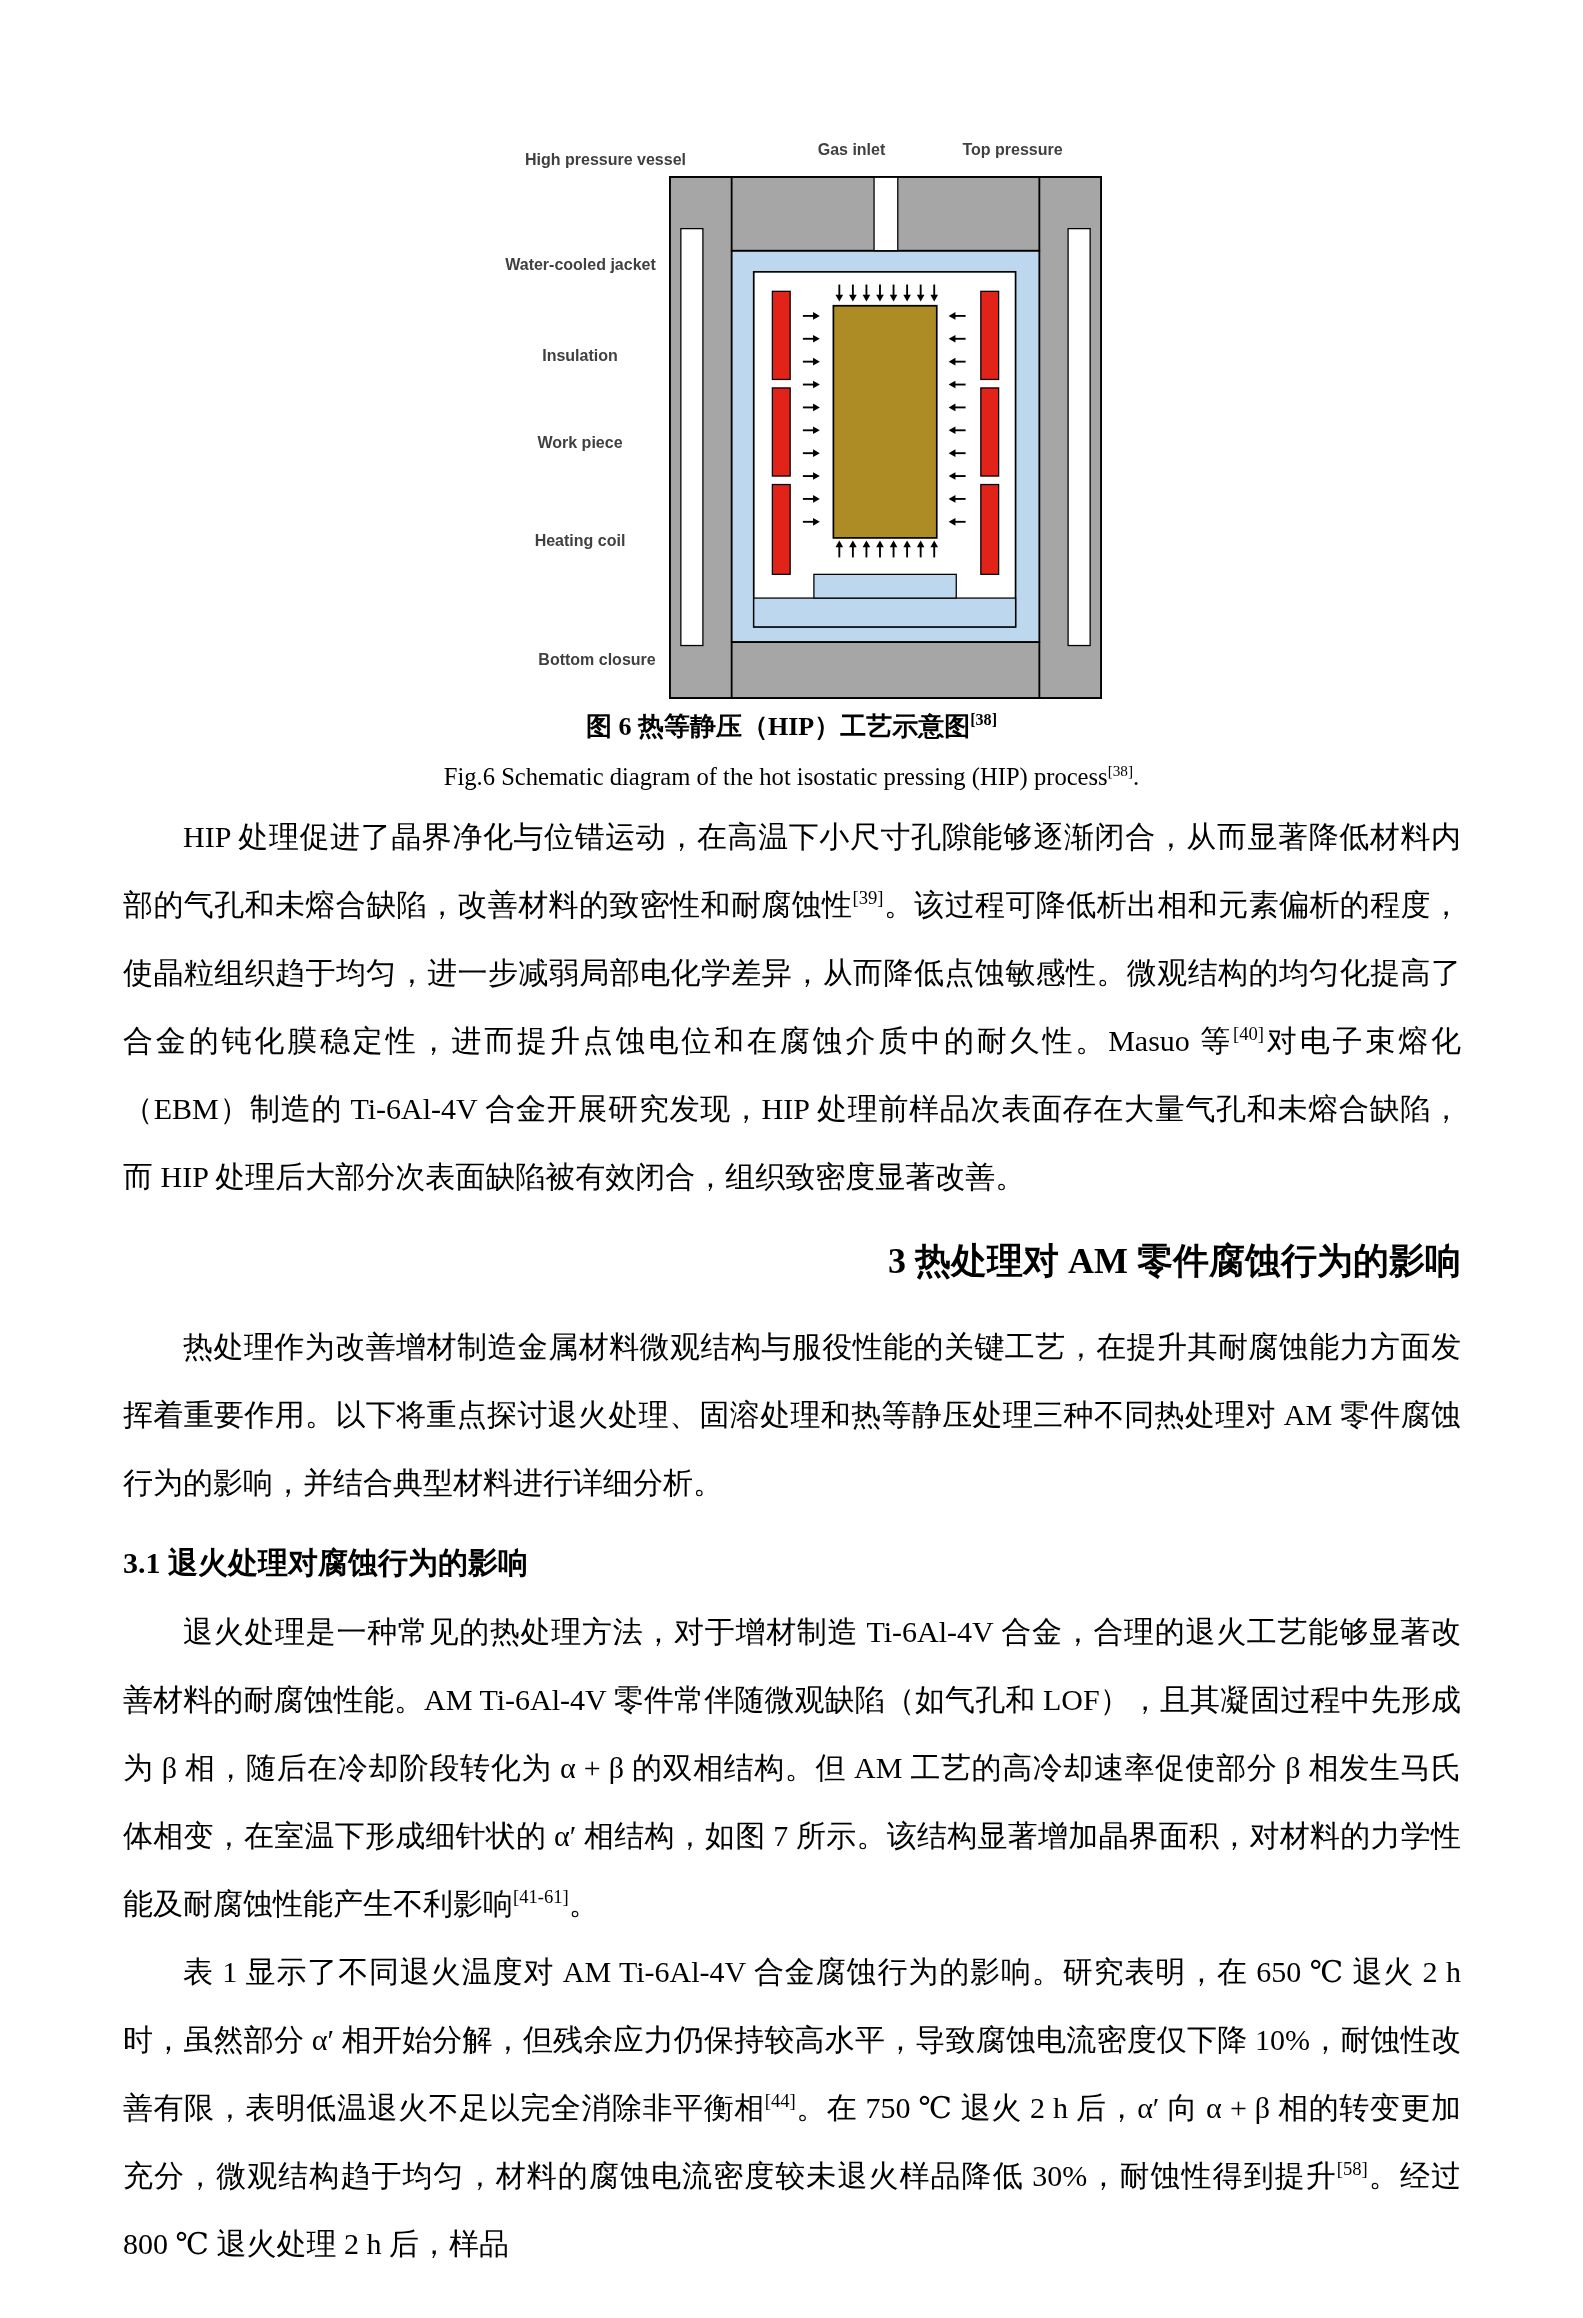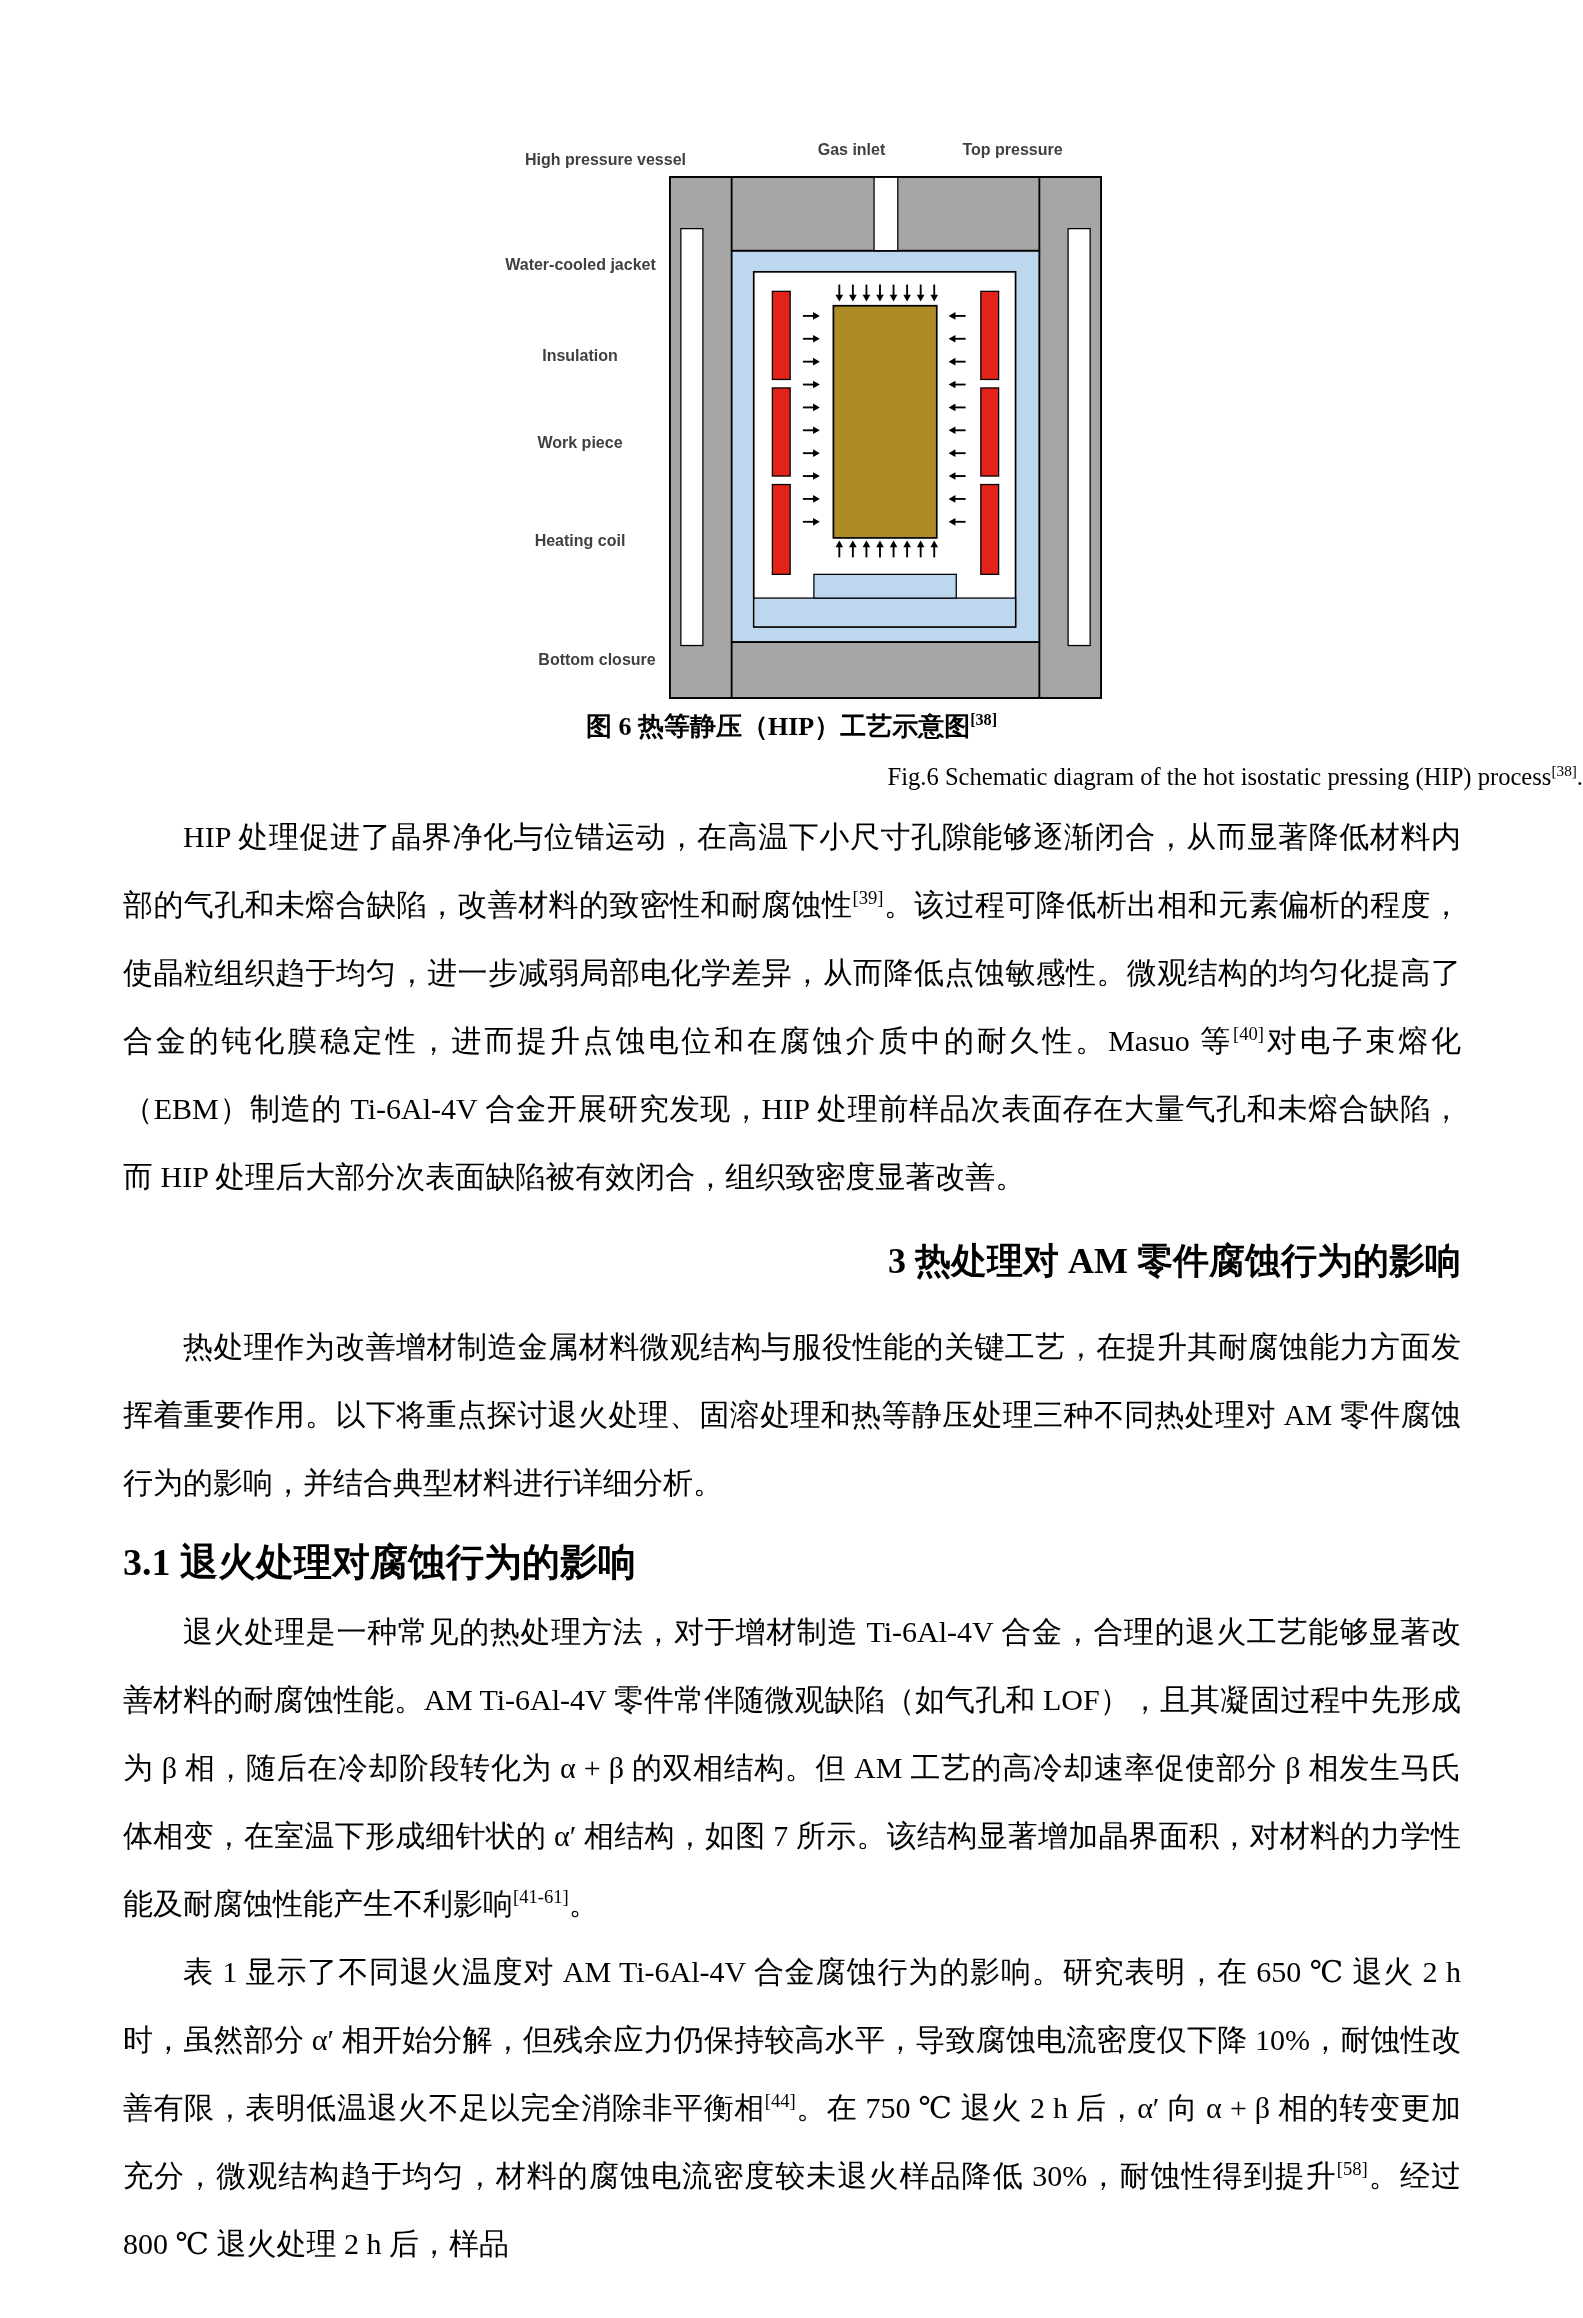--- a/index.html
+++ b/index.html
@@ -22,34 +22,34 @@
     color: #404040;
   }
   .diagram-svg { position: absolute; left: 669px; top: 176px; }
 
   .caption-zh {
     position: absolute; top: 708px; left: 0; width: 100%;
     text-align: center; font-weight: bold; font-size: 26px; line-height: 37px;
   }
   .caption-en {
     position: absolute; top: 759px; left: 0; width: 100%;
-    text-align: right; font-size: 24.6px; line-height: 36px;
+    text-align: center; font-size: 24.6px; line-height: 36px;
   }
 
   .content {
     position: absolute; left: 123px; top: 803px; width: 1338px;
     font-size: 30px; line-height: 68px; text-align: justify;
   }
   .content p { text-indent: 2em; margin: 0; }
   h2.sec {
     font-size: 36px; line-height: 53px; font-weight: bold;
     margin: 24px 0 25.4px; text-align: right; text-indent: 0;
   }
   h3.subsec {
-    font-size: 38px; line-height: 47px; font-weight: bold;
+    font-size: 30px; line-height: 47px; font-weight: bold;
     margin: 22px 0 12px; text-align: left; text-indent: 0;
   }
   sup { font-size: 0.62em; line-height: 0; }
 </style>
 </head>
 <body>
 
 <div class="page">
 
   <div>

